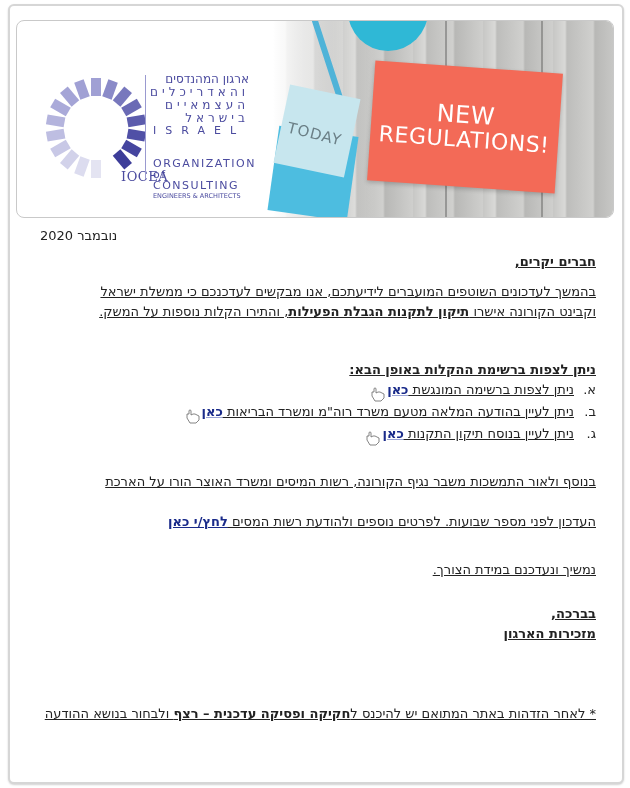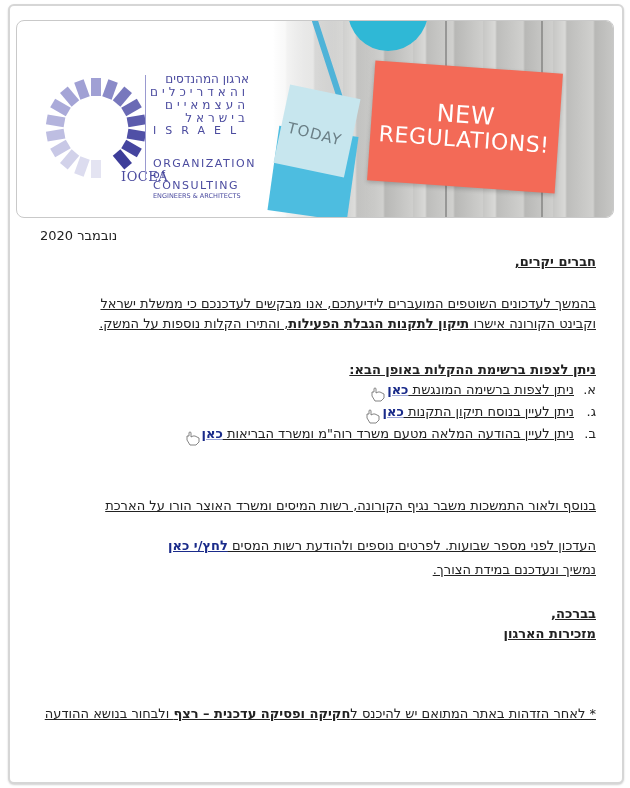--- a/index.html
+++ b/index.html
@@ -107,45 +107,45 @@
       <span class="l1">NEW</span>
       <span class="l2">REGULATIONS!</span>
     </div>
   </div>
 </div>
 
 <div class="date">נובמבר 2020</div>
 
 <div class="p" style="top:252px;"><b>חברים יקרים,</b></div>
 
-<div class="p" style="top:294px;">
+<div class="p" style="top:282px;">
   <span>בהמשך לעדכונים השוטפים המועברים לידיעתכם, אנו מבקשים לעדכנכם כי ממשלת ישראל</span><br>
   <span>וקבינט הקורונה אישרו </span><b>תיקון לתקנות הגבלת הפעילות</b><span>, והתירו הקלות נוספות על המשק.</span>
 </div>
 
 <div class="p" style="top:360px;">
   <b>ניתן לצפות ברשימת ההקלות באופן הבא:</b>
   <div class="list-item">
     <span class="list-mark">א.</span><span>ניתן לצפות ברשימה המונגשת </span><a class="link">כאן</a><svg class="hand" viewBox="0 0 18 16">
         <path d="M3 10 L3 6 L5 6 L5 3 C5 1.5 7 1.5 7 3 L7 7 L9 6 L11 6 L13 7 L15 8 L15 12 L12 15 L6 15 Z" fill="#fff" stroke="#666" stroke-width="0.8"></path>
       </svg>
   </div>
   <div class="list-item">
-    <span class="list-mark">ג.</span><span>ניתן לעיין בנוסח תיקון התקנות </span><a class="link">כאן</a><svg class="hand" viewBox="0 0 18 16">
+    <span class="list-mark">ב.</span><span>ניתן לעיין בהודעה המלאה מטעם משרד רוה"מ ומשרד הבריאות </span><a class="link">כאן</a><svg class="hand" viewBox="0 0 18 16">
         <path d="M3 10 L3 6 L5 6 L5 3 C5 1.5 7 1.5 7 3 L7 7 L9 6 L11 6 L13 7 L15 8 L15 12 L12 15 L6 15 Z" fill="#fff" stroke="#666" stroke-width="0.8"></path>
       </svg>
   </div>
   <div class="list-item">
-    <span class="list-mark">ב.</span><span>ניתן לעיין בהודעה המלאה מטעם משרד רוה"מ ומשרד הבריאות </span><a class="link">כאן</a><svg class="hand" viewBox="0 0 18 16">
+    <span class="list-mark">ג.</span><span>ניתן לעיין בנוסח תיקון התקנות </span><a class="link">כאן</a><svg class="hand" viewBox="0 0 18 16">
         <path d="M3 10 L3 6 L5 6 L5 3 C5 1.5 7 1.5 7 3 L7 7 L9 6 L11 6 L13 7 L15 8 L15 12 L12 15 L6 15 Z" fill="#fff" stroke="#666" stroke-width="0.8"></path>
       </svg>
   </div>
 </div>
 
-<div class="p" style="top:496px;">
+<div class="p" style="top:472px;">
   <span>בנוסף ולאור התמשכות משבר נגיף הקורונה, רשות המיסים ומשרד האוצר הורו על הארכת</span><br>
   <br>
   <span>העדכון לפני מספר שבועות. לפרטים נוספים ולהודעת רשות המסים </span><a class="link-u">לחץ/י כאן</a>
 </div>
 
 <div class="p" style="top:560px;">נמשיך ונעדכנם במידת הצורך.</div>
 
 <div class="p" style="top:604px;">
   <b>בברכה,</b><br>
   <b>מזכירות הארגון</b>

